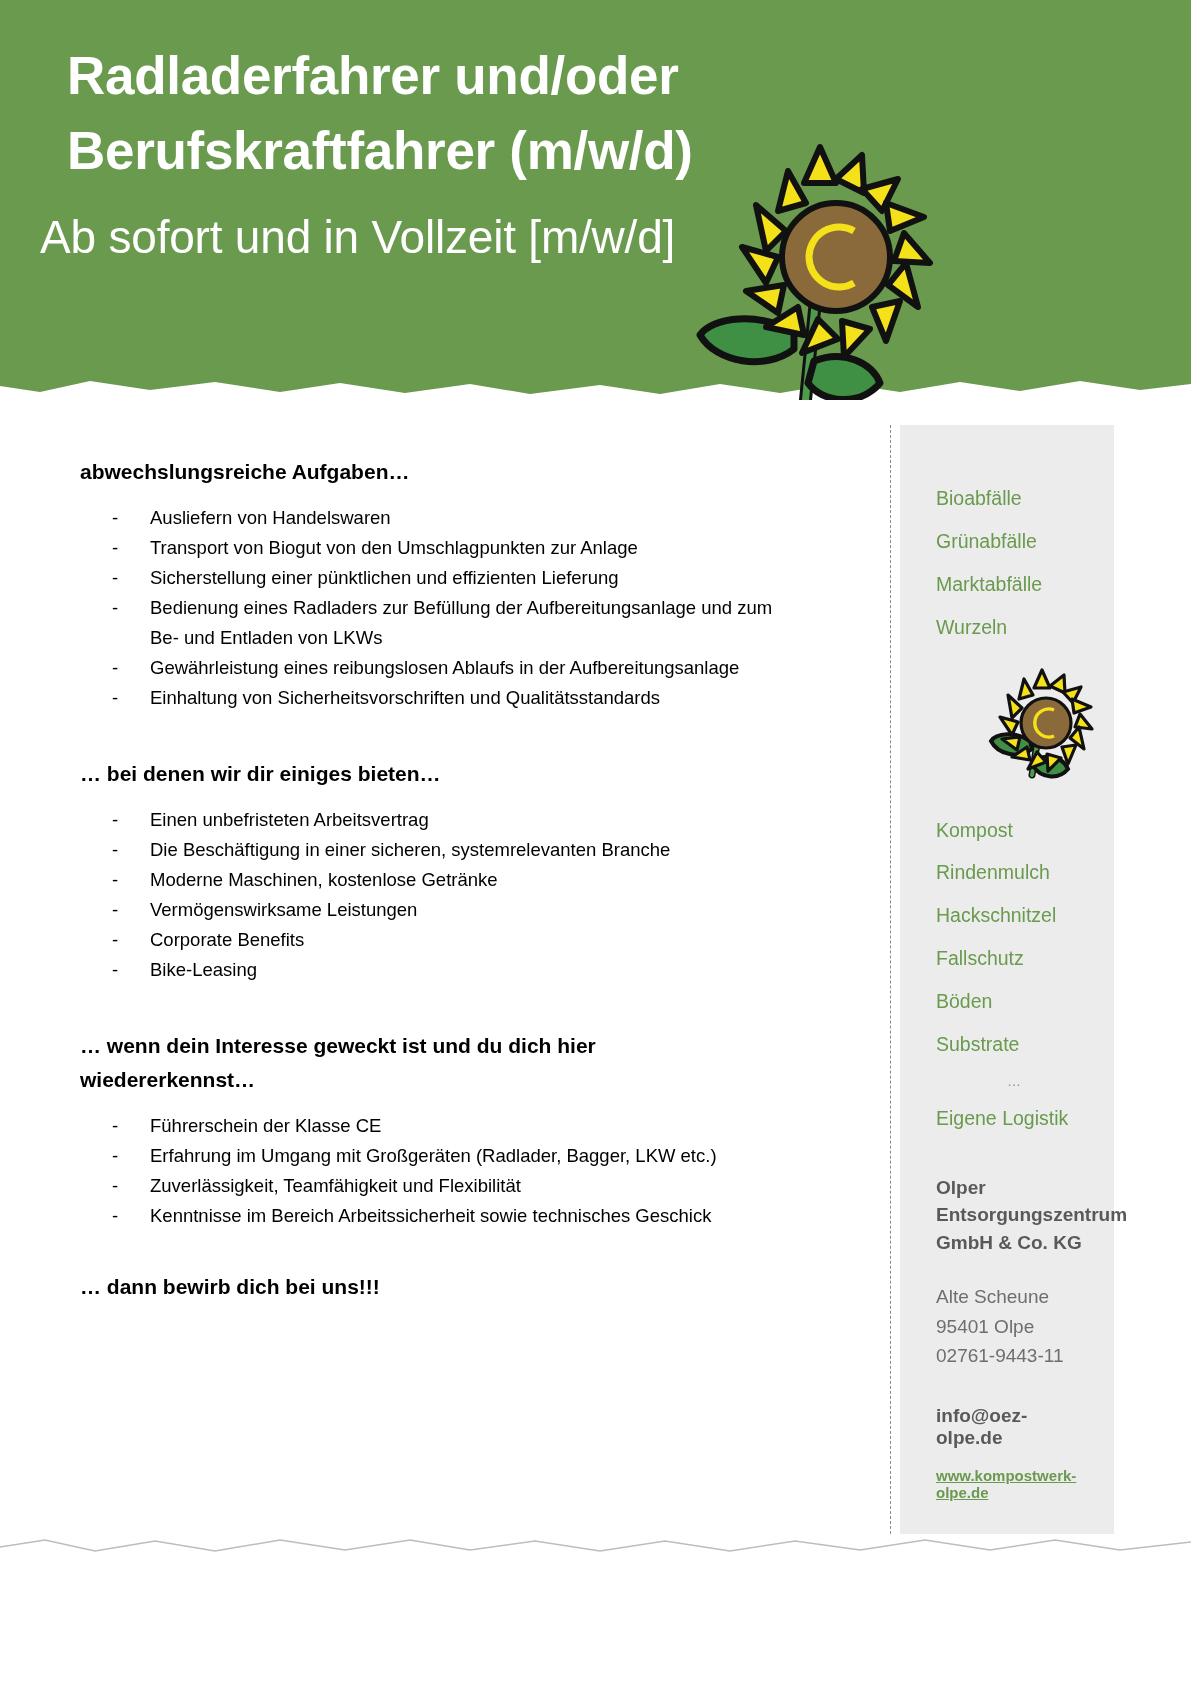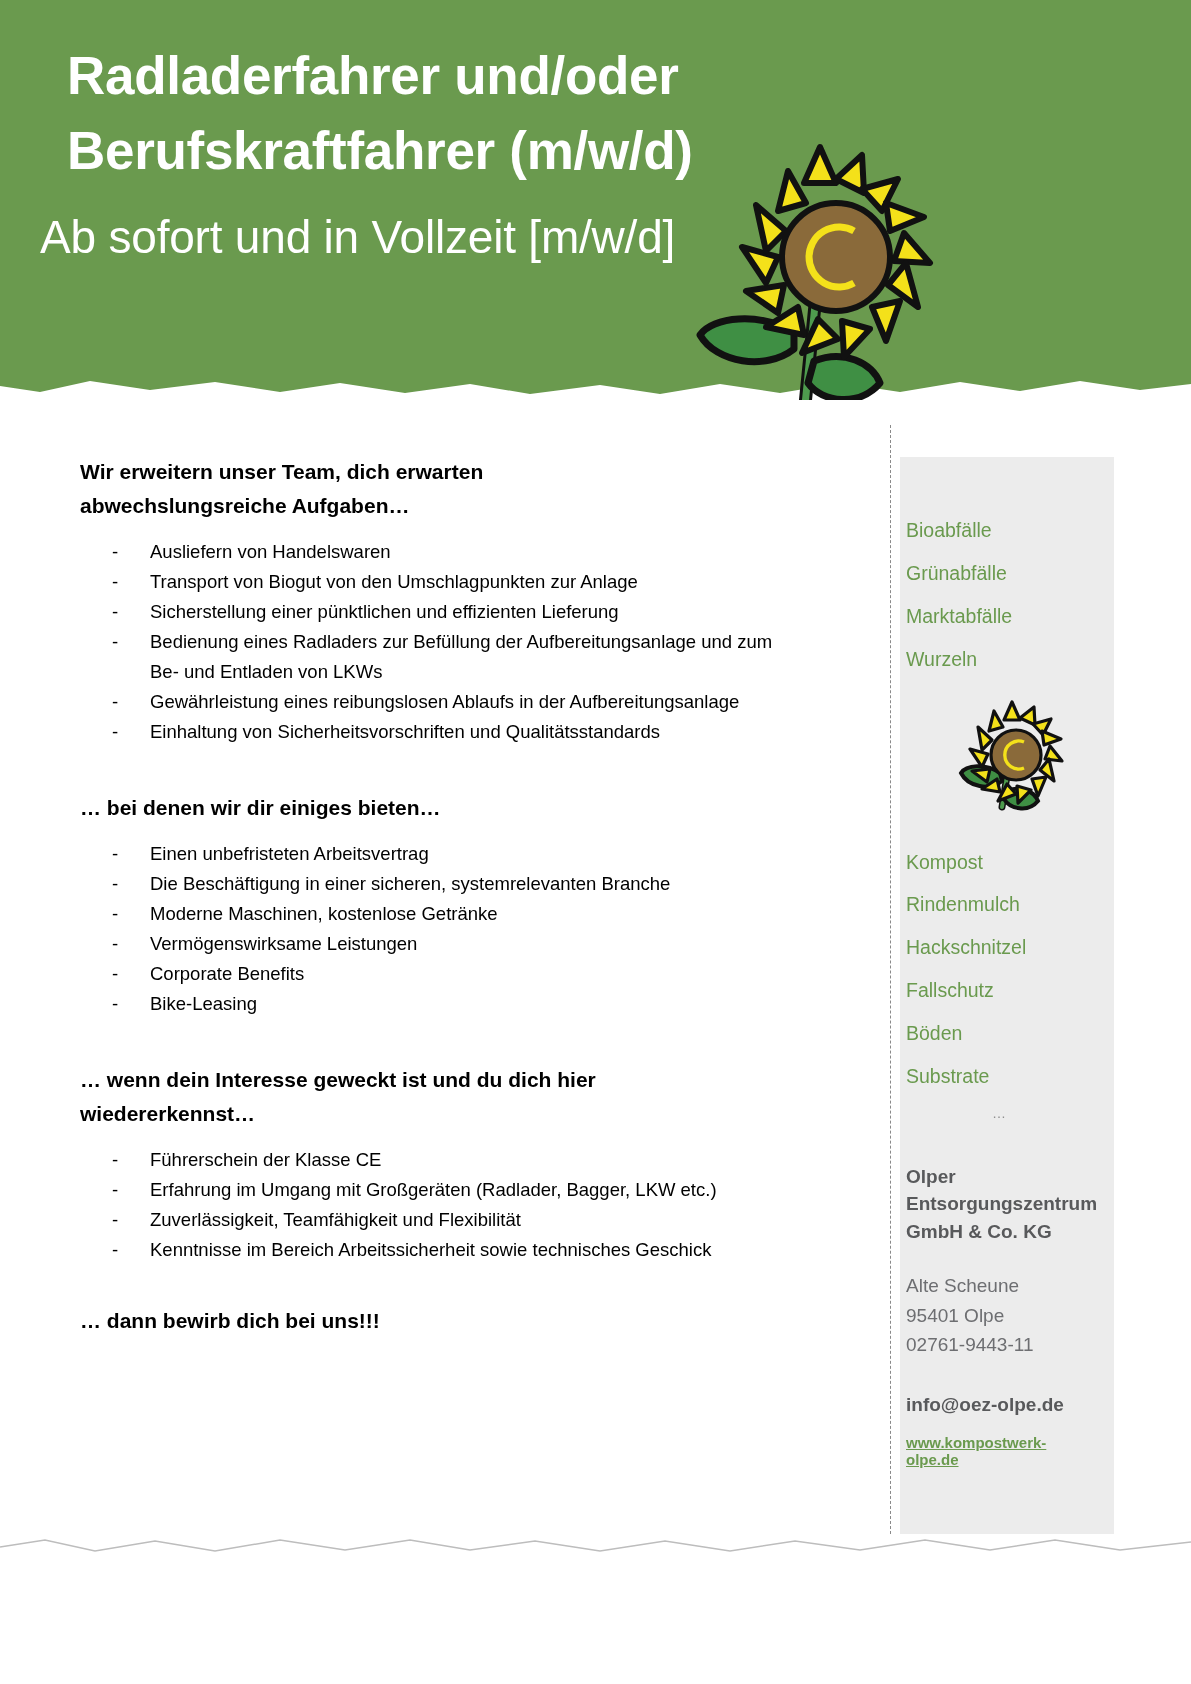--- a/index.html
+++ b/index.html
@@ -118,22 +118,21 @@
 
   
   .sidebar {
     position: absolute;
     left: 900px;
     top: 425px;
     width: 214px;
     bottom: 150px;
     background: #ececec;
     box-sizing: border-box;
-    padding: 52px 22px 0 6px;
-    margin-top: 32px;
+    padding: 52px 22px 0 36px;
   }
   .sidebar-divider {
     position: absolute;
     left: 890px;
     top: 425px;
     bottom: 150px;
     border-left: 1px dashed #8a8a8a;
   }
   .side-item {
     color: #6a9a4e;
@@ -225,21 +224,20 @@
 
   <svg class="torn" viewBox="0 0 1191 26" preserveAspectRatio="none">
     <path d="M0,26 L0,10 L40,16 L90,5 L150,14 L215,6 L280,16 L340,7 L405,17 L470,8 L530,18 L600,9 L660,18 L720,8 L780,17 L840,7 L900,16 L960,6 L1020,15 L1080,5 L1140,14 L1191,8 L1191,26 Z" fill="#ffffff"></path>
   </svg>
 </div>
 
 <div class="main">
 
   <div>
     <div class="section-heading">
-      <div>Wir erweitern unser Team, dich erwarten</div>
       <div>abwechslungsreiche Aufgaben…</div>
     </div>
     <ul class="dash-list">
       <li>Ausliefern von Handelswaren</li>
       <li>Transport von Biogut von den Umschlagpunkten zur Anlage</li>
       <li>Sicherstellung einer pünktlichen und effizienten Lieferung</li>
       <li>Bedienung eines Radladers zur Befüllung der Aufbereitungsanlage und zum Be- und Entladen von LKWs</li>
       <li>Gewährleistung eines reibungslosen Ablaufs in der Aufbereitungsanlage</li>
       <li>Einhaltung von Sicherheitsvorschriften und Qualitätsstandards</li>
     </ul>
@@ -313,20 +311,21 @@
     <path d="M68 43 A 14 14 0 1 0 68 69" fill="none" stroke="#f4e11a" stroke-width="3.4"></path>
   </svg>
 
   <div class="side-item">Kompost</div>
   <div class="side-item">Rindenmulch</div>
   <div class="side-item">Hackschnitzel</div>
   <div class="side-item">Fallschutz</div>
   <div class="side-item">Böden</div>
   <div class="side-item">Substrate</div>
   <div class="dots">…</div>
+  <div class="side-item">Eigene Logistik</div>
 
   <div class="company">
     <div>Olper</div>
     <div>Entsorgungszentrum</div>
     <div>GmbH &amp; Co. KG</div>
   </div>
 
   <div class="address">
     <div>Alte Scheune</div>
     <div>95401 Olpe</div>

